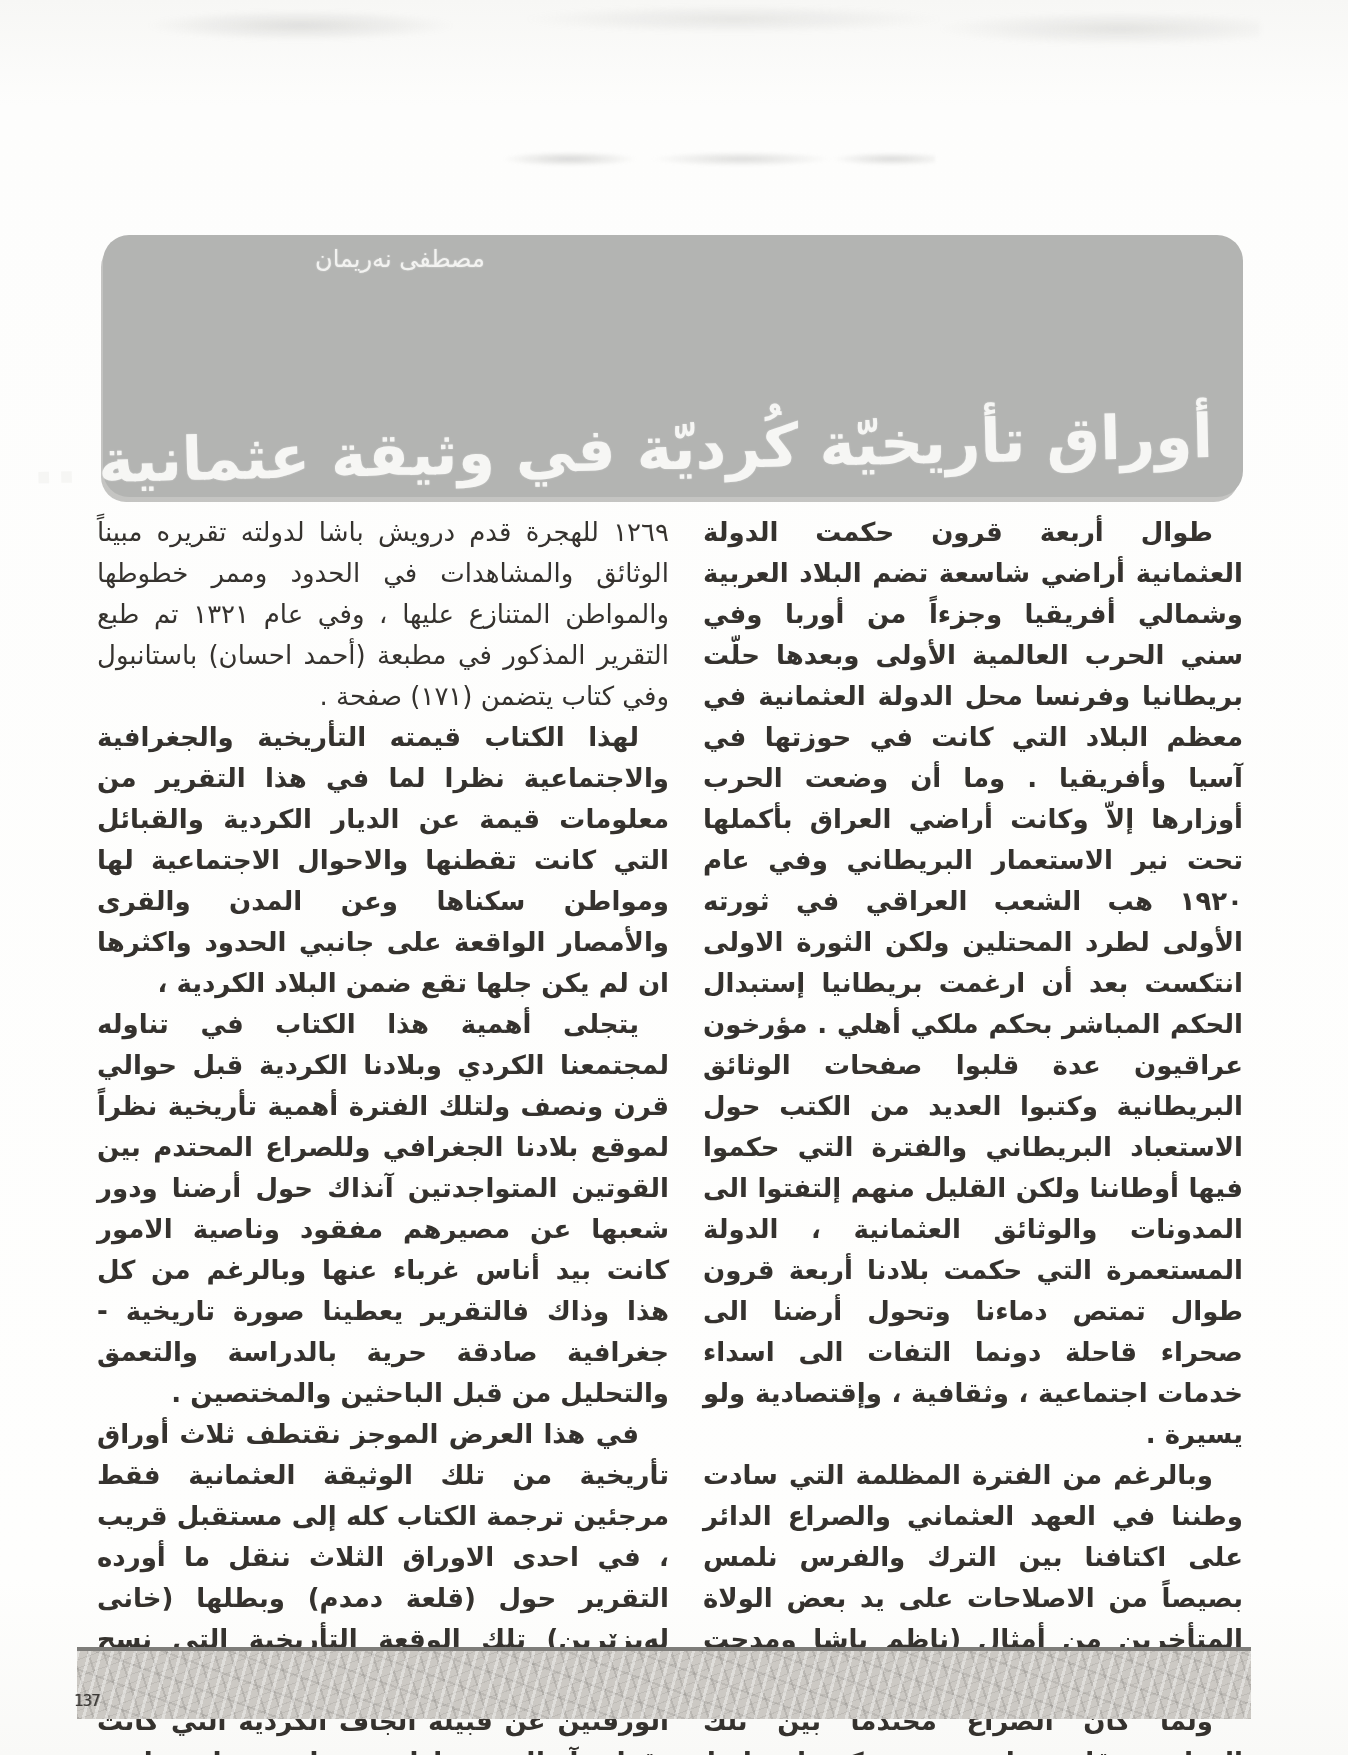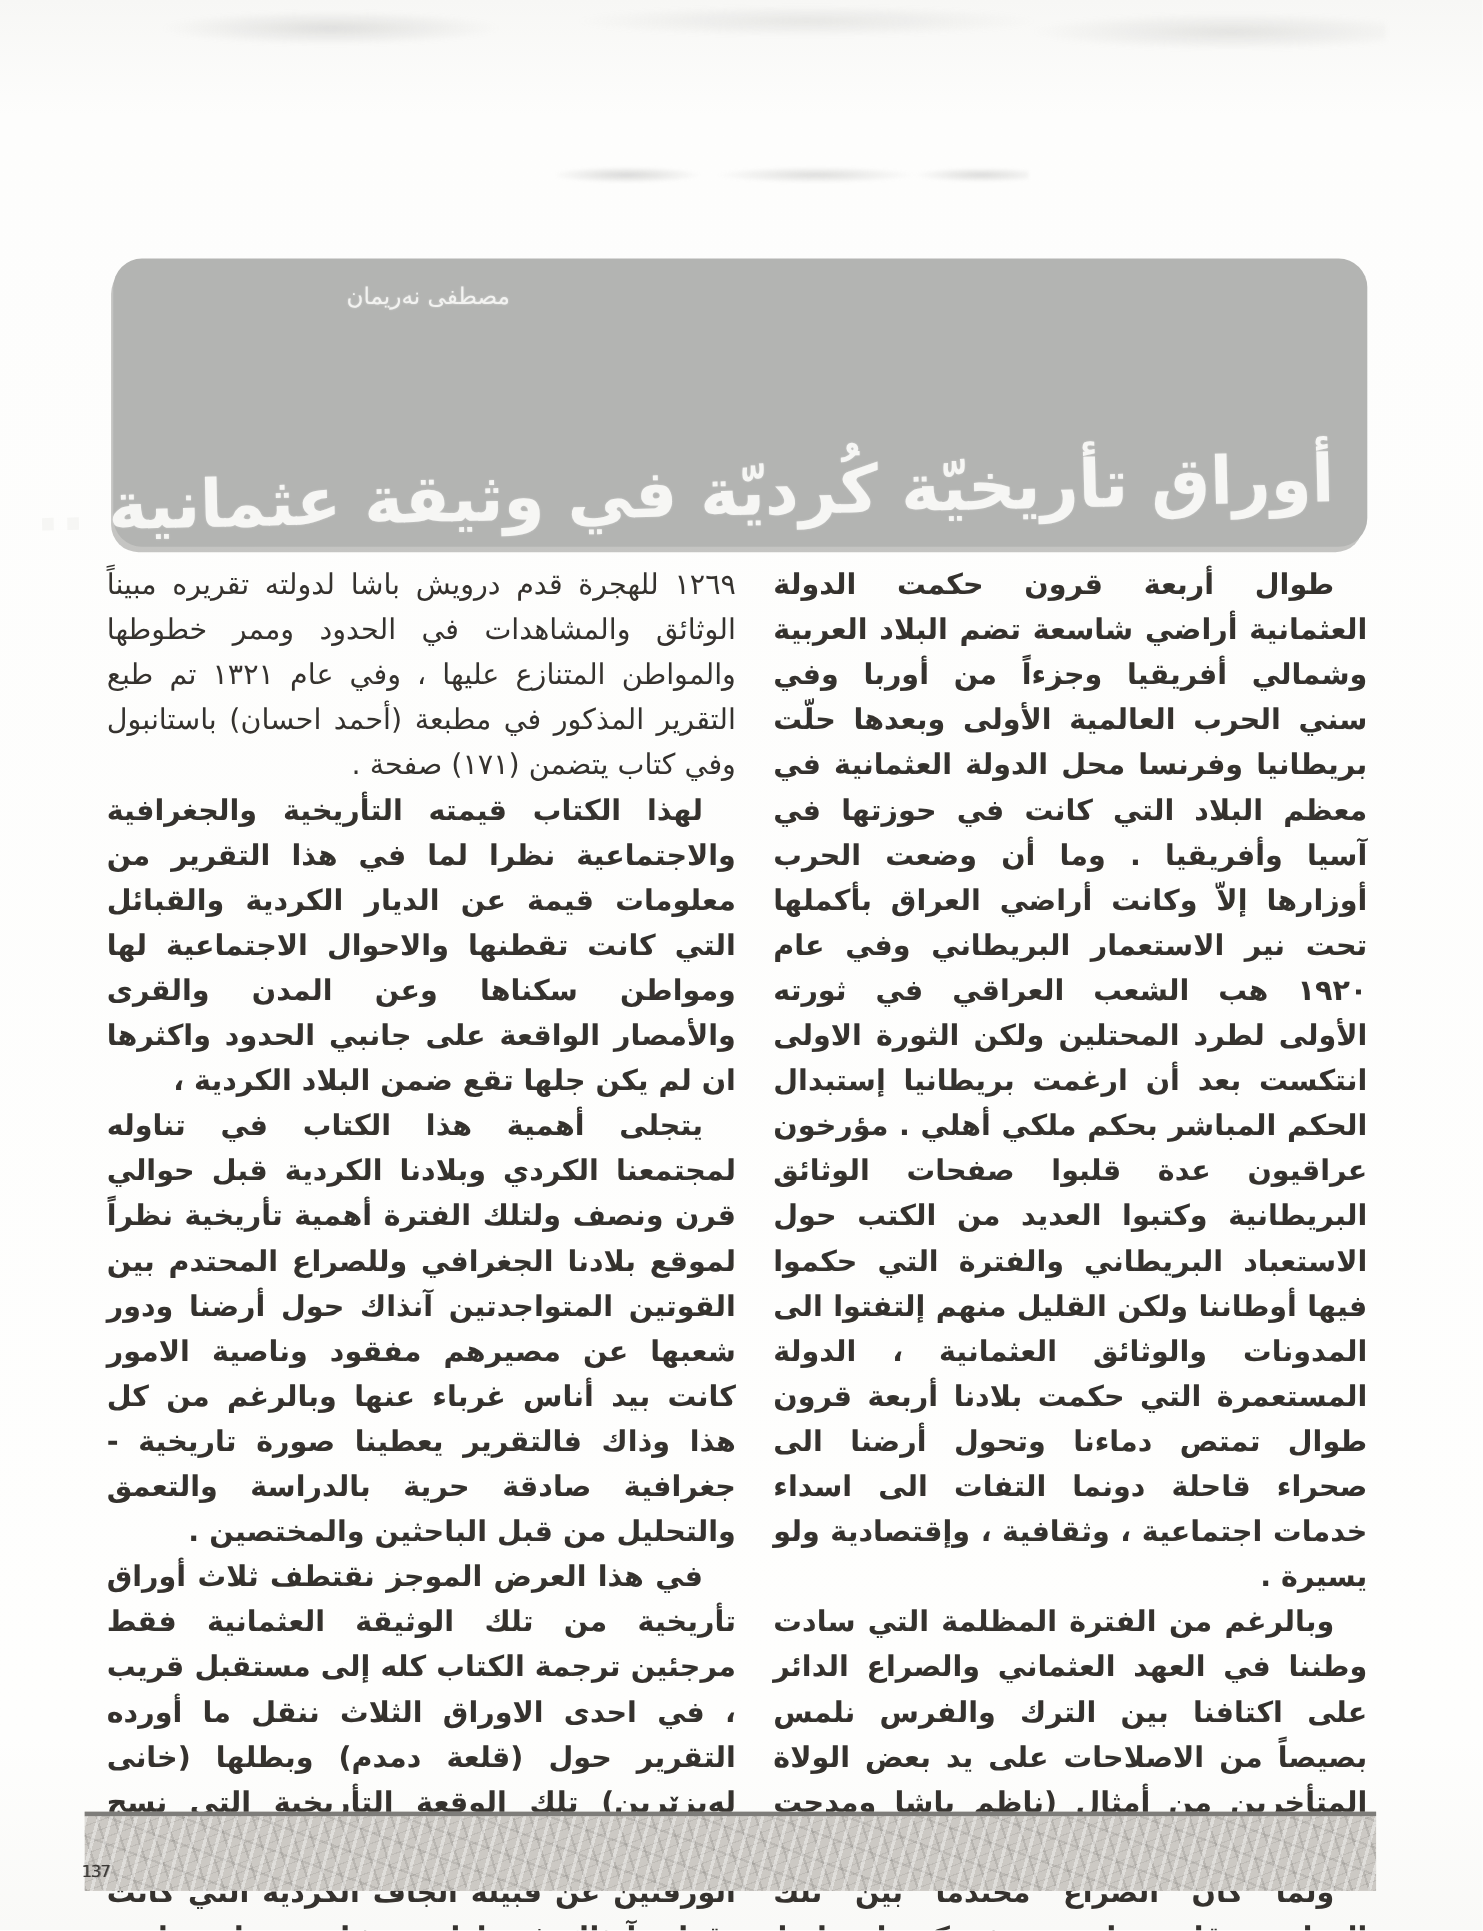--- a/index.html
+++ b/index.html
@@ -42,24 +42,24 @@
   .banner {
     position: absolute;
     left: 103px; top: 235px;
     width: 1140px; height: 262px;
     background: #b3b4b2;
     border-radius: 26px;
     box-shadow: -3px 6px 0 -1px rgba(158,158,155,.6);
   }
   .author {
     position: absolute;
-    top: 22px; left: 212px;
+    top: 10px; left: 212px;
     direction: rtl;
     color: #f3f3f1;
-    font-size: 21px;
+    font-size: 24px;
     letter-spacing: 1px;
     text-shadow: 0 0 2px rgba(255,255,255,.5);
   }
   .title {
     position: absolute;
     left: 24px; right: 30px; bottom: 14px;
     direction: rtl;
     text-align: center;
     color: #f6f6f4;
     font-size: 60px;

